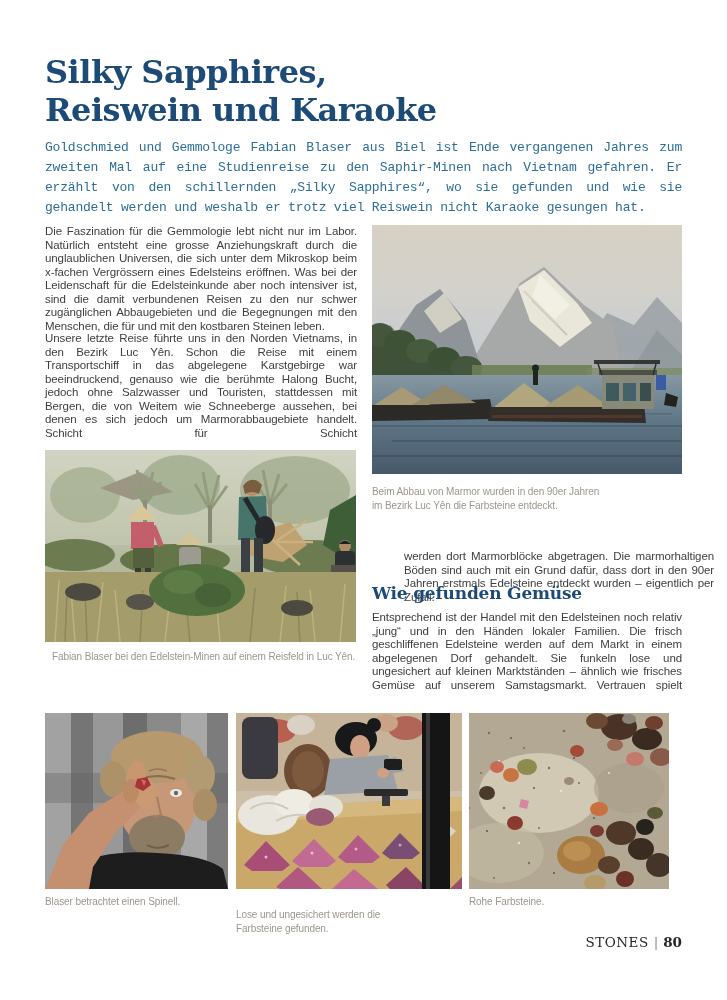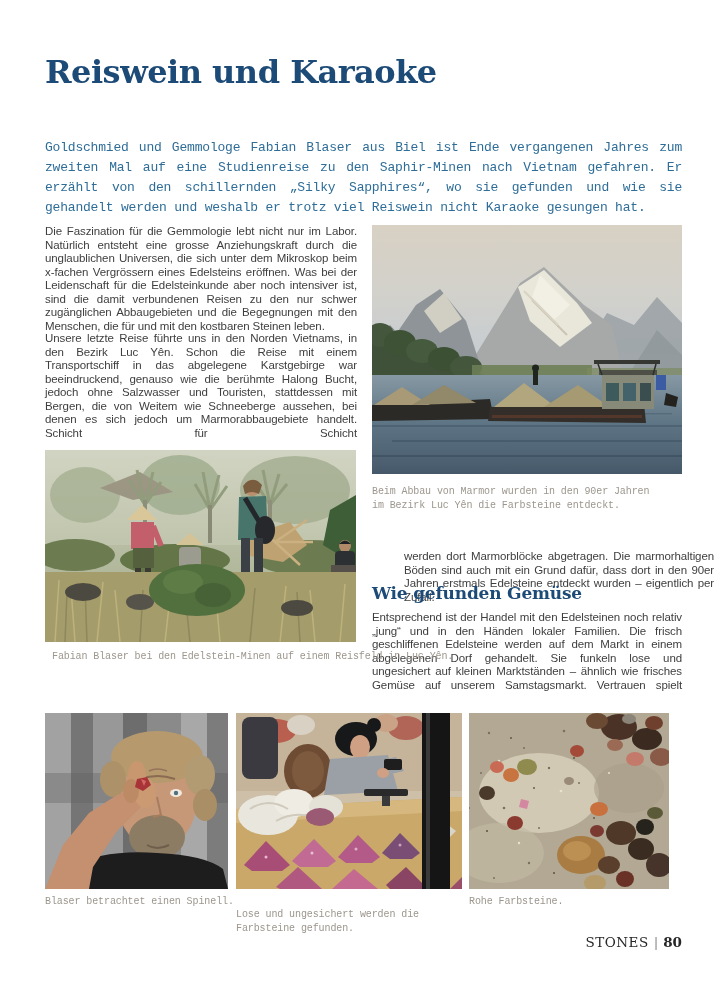--- a/index.html
+++ b/index.html
@@ -17,39 +17,40 @@
   .body-par{width:312px;font-size:11.5px;line-height:13.5px;color:#3e3e3e;
             text-align:justify;letter-spacing:-0.1px;}
   .cont{text-align-last:justify;}
   .col-left{left:45px;}
   .col-right{left:372px;width:310px;}
 
   .subhead{left:372px;top:583px;width:310px;
            font-family:"DejaVu Serif","Liberation Serif",serif;
            font-weight:bold;font-size:17px;color:#1d4b77;letter-spacing:-0.2px;}
 
-  .caption{font-family:Liberation Mono, monospace;
+  .caption{font-family:Liberation Sans, sans-serif;
            font-size:10px;line-height:14px;color:#9c968d;letter-spacing:-0.1px;white-space:nowrap;}
   .caption.wrap{white-space:normal;}
 
   .photo{position:absolute;overflow:hidden;background:#ccc;}
   .photo svg{display:block;}
 
   .footer{right:45px;top:934px;font-family:"DejaVu Serif","Liberation Serif",serif;
           font-size:13.5px;color:#272727;}
   .footer .mag{letter-spacing:0.5px;}
   .footer .sep{color:#8a8a8a;padding:0 5px;font-weight:300;}
   .footer .num{font-weight:bold;}
 </style>
 </head>
 <body>
 
 <div class="page">
 
   <div class="abs title">
+    <div>Silky Sapphires,</div>
     <div>Reiswein und Karaoke</div>
   </div>
 
   <div class="abs lede">Goldschmied und Gemmologe Fabian Blaser aus Biel ist Ende vergangenen Jahres zum zweiten Mal auf eine Studienreise zu den Saphir-Minen nach Vietnam gefahren. Er erzählt von den schillernden „Silky Sapphires“, wo sie gefunden und wie sie gehandelt werden und weshalb er trotz viel Reiswein nicht Karaoke gesungen hat.</div>
 
   <div class="abs body-par col-left" style="top:225px;">Die Faszination für die Gemmologie lebt nicht nur im Labor. Natür­lich entsteht eine grosse Anziehungskraft durch die unglaublichen Universen, die sich unter dem Mikroskop beim x-fachen Vergrössern eines Edelsteins eröffnen. Was bei der Leidenschaft für die Edelstein­kunde aber noch intensiver ist, sind die damit verbundenen Reisen zu den nur schwer zugänglichen Abbaugebieten und die Begegnungen mit den Menschen, die für und mit den kostbaren Steinen leben.</div>
   <div class="abs body-par col-left cont" style="top:332px;">Unsere letzte Reise führte uns in den Norden Vietnams, in den Be­zirk Luc Yên. Schon die Reise mit einem Transportschiff in das ab­gelegene Karstgebirge war beeindruckend, genauso wie die berühmte Halong Bucht, jedoch ohne Salzwasser und Touristen, stattdessen mit Bergen, die von Weitem wie Schneeberge aussehen, bei denen es sich jedoch um Marmorabbaugebiete handelt. Schicht für Schicht</div>
 
   <div class="photo" style="left:372px;top:225px;width:310px;height:249px;">
     <svg width="310" height="249" viewBox="0 0 310 249">

